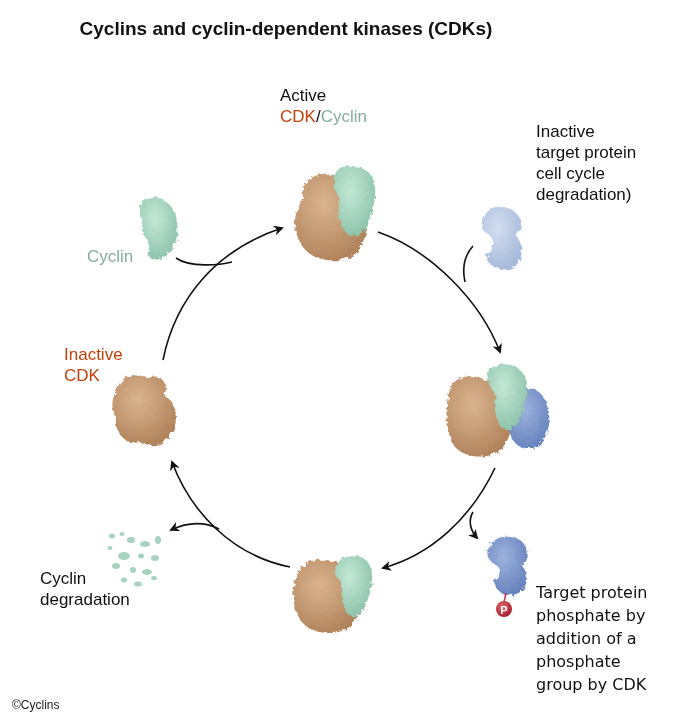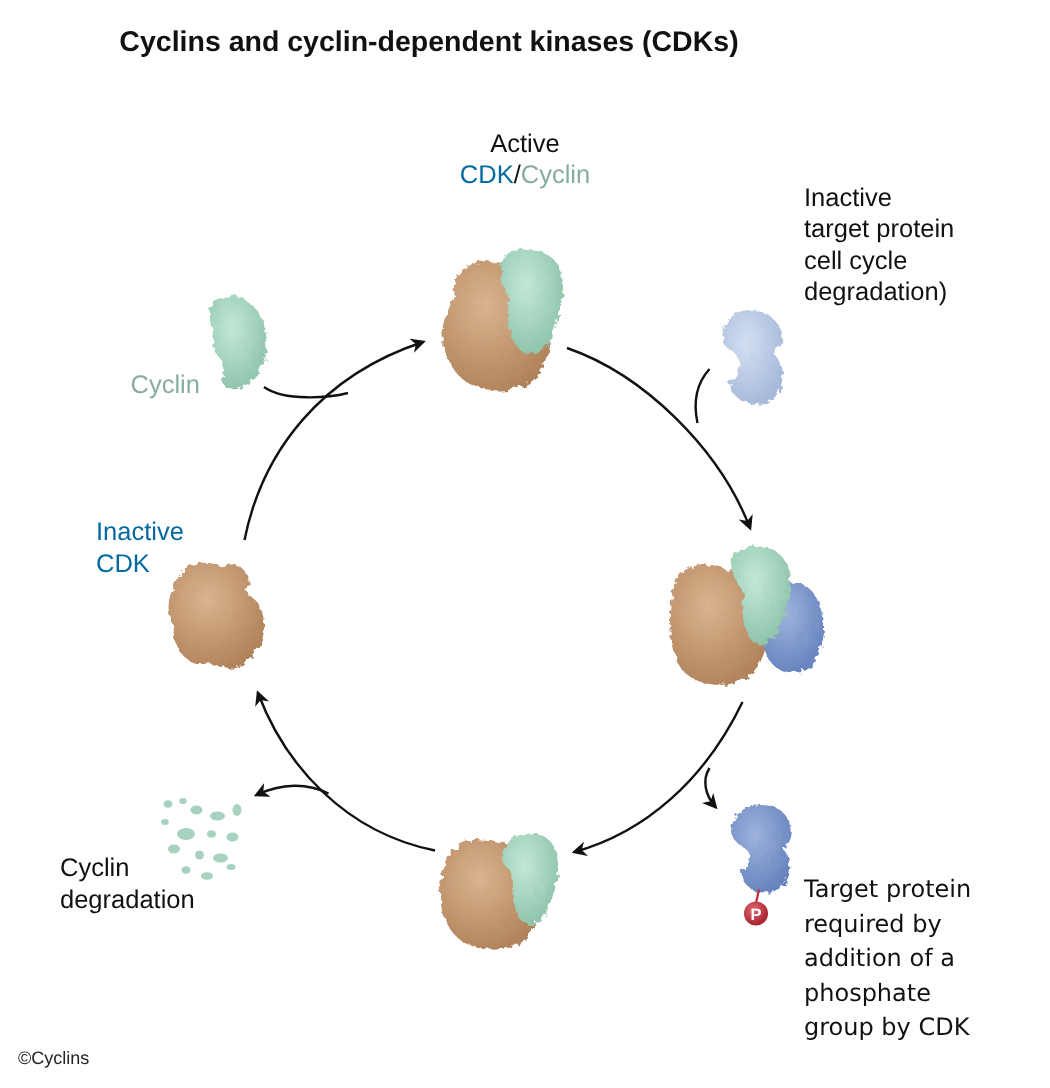--- a/index.html
+++ b/index.html
@@ -1,22 +1,22 @@
 <!DOCTYPE html>
 <html><head>
 <meta charset="utf-8">
 <style>
   html, body { margin: 0; padding: 0; background: #ffffff; }
   body { width: 700px; height: 725px; position: relative; overflow: hidden;
          font-family: "Liberation Sans", sans-serif; color: #111; }
   .title { position: absolute; left: 0; top: 18px; width: 572px; text-align: center;
            font-weight: bold; font-size: 19px; color: #111; }
   .lbl { position: absolute; font-size: 17px; line-height: 21px; color: #111; }
-  .lbl-center { text-align: center; }
-  .cdk-color { color: #0369a1; }
+  .lbl-center { }
+  .cdk-color { color: #c2410c; }
   .cyc-color { color: #86ada0; }
   .copyright { position: absolute; left: 12px; top: 698px; font-size: 12px; color: #222; }
   svg.diagram { position: absolute; left: 0; top: 0; }
   .lbl-sans2 { font-family: "DejaVu Sans", sans-serif; font-size: 16px; line-height: 23px; }
 </style>
 </head>
 <body>
 
 <div class="title">Cyclins and cyclin-dependent kinases (CDKs)</div>
 
@@ -140,19 +140,19 @@
   <div>CDK</div>
 </div>
 
 <div class="lbl" style="left:40px; top:568px;">
   <div>Cyclin</div>
   <div>degradation</div>
 </div>
 
 <div class="lbl lbl-sans2" style="left:536px; top:581px;">
   <div>Target protein</div>
-  <div>required by</div>
+  <div>phosphate by</div>
   <div>addition of a</div>
   <div>phosphate</div>
   <div>group by CDK</div>
 </div>
 
 <div class="copyright">©Cyclins</div>
 
 </body></html>

